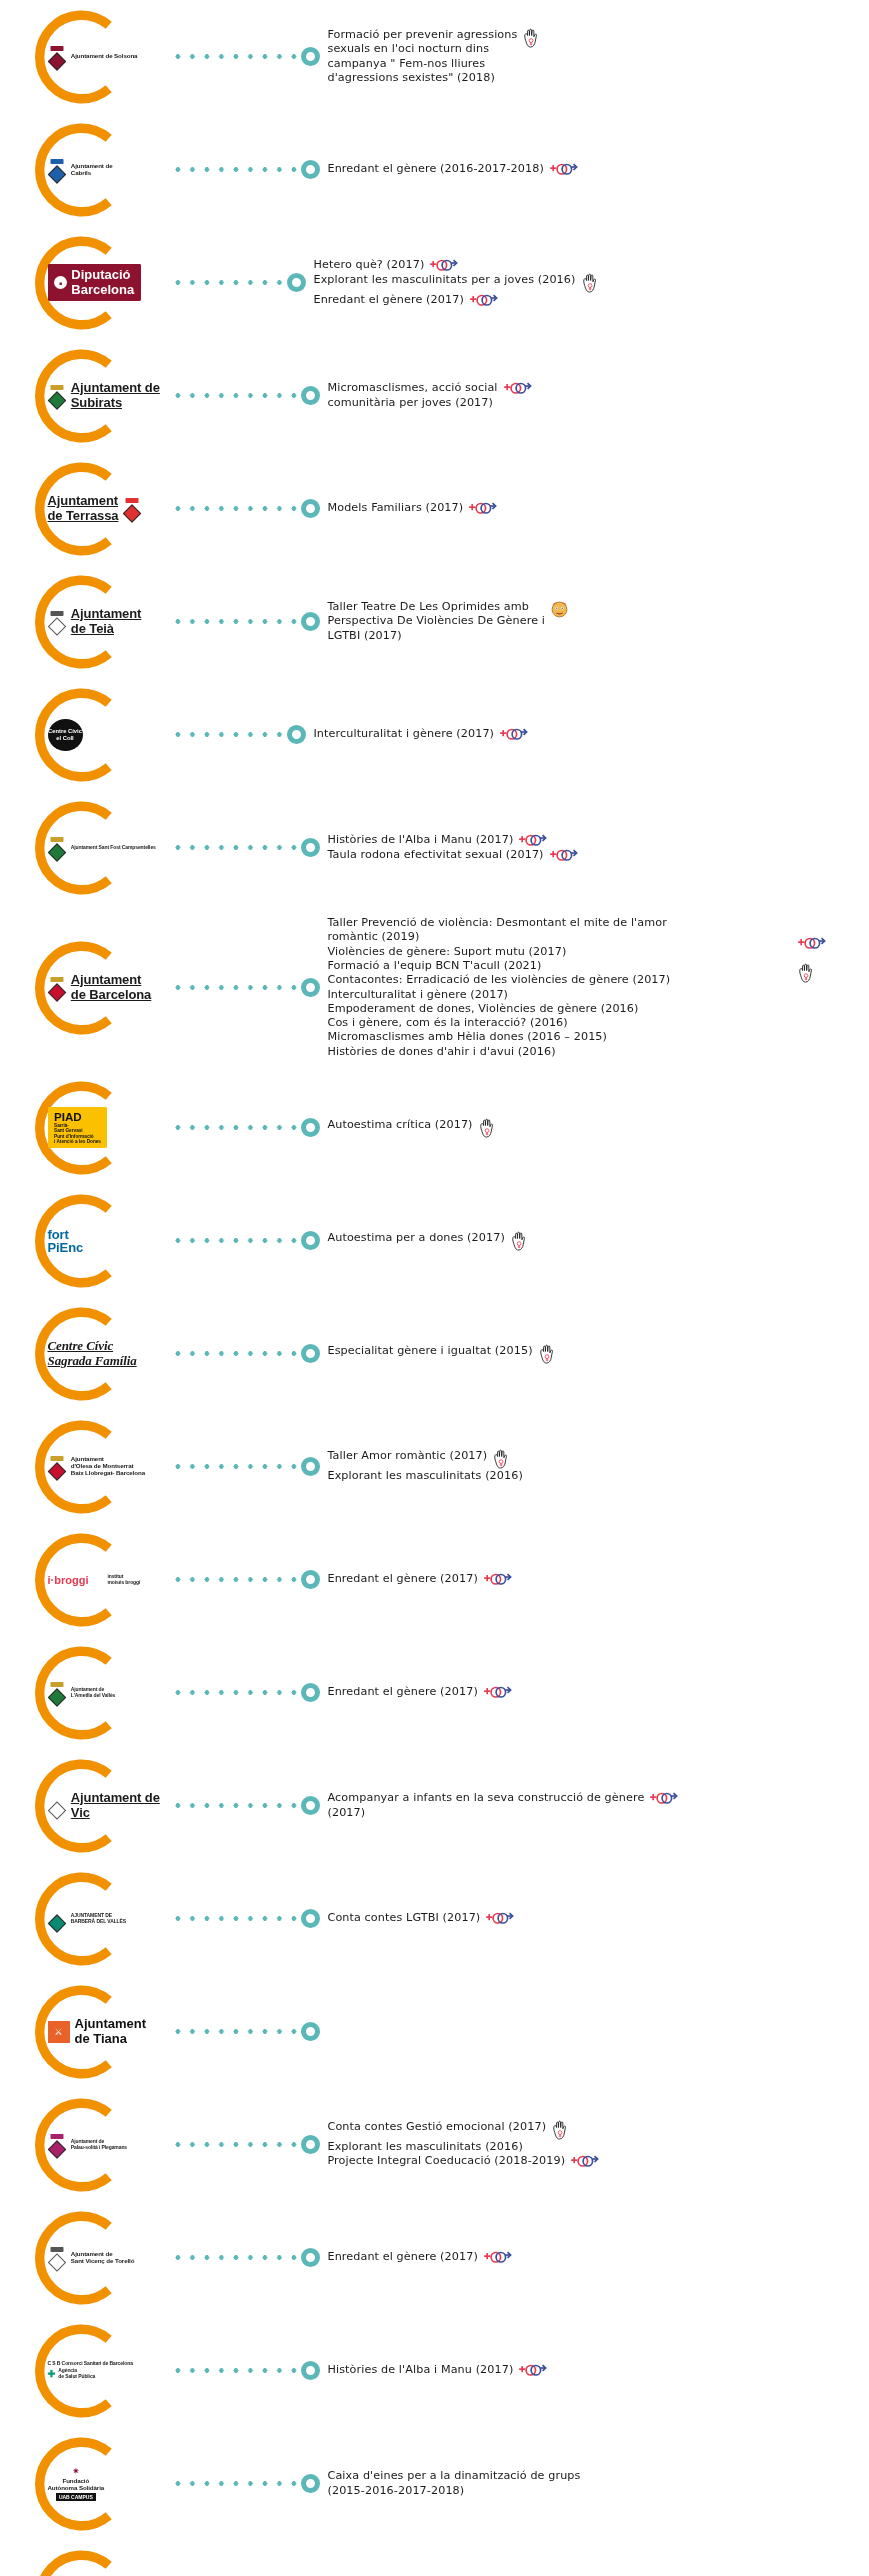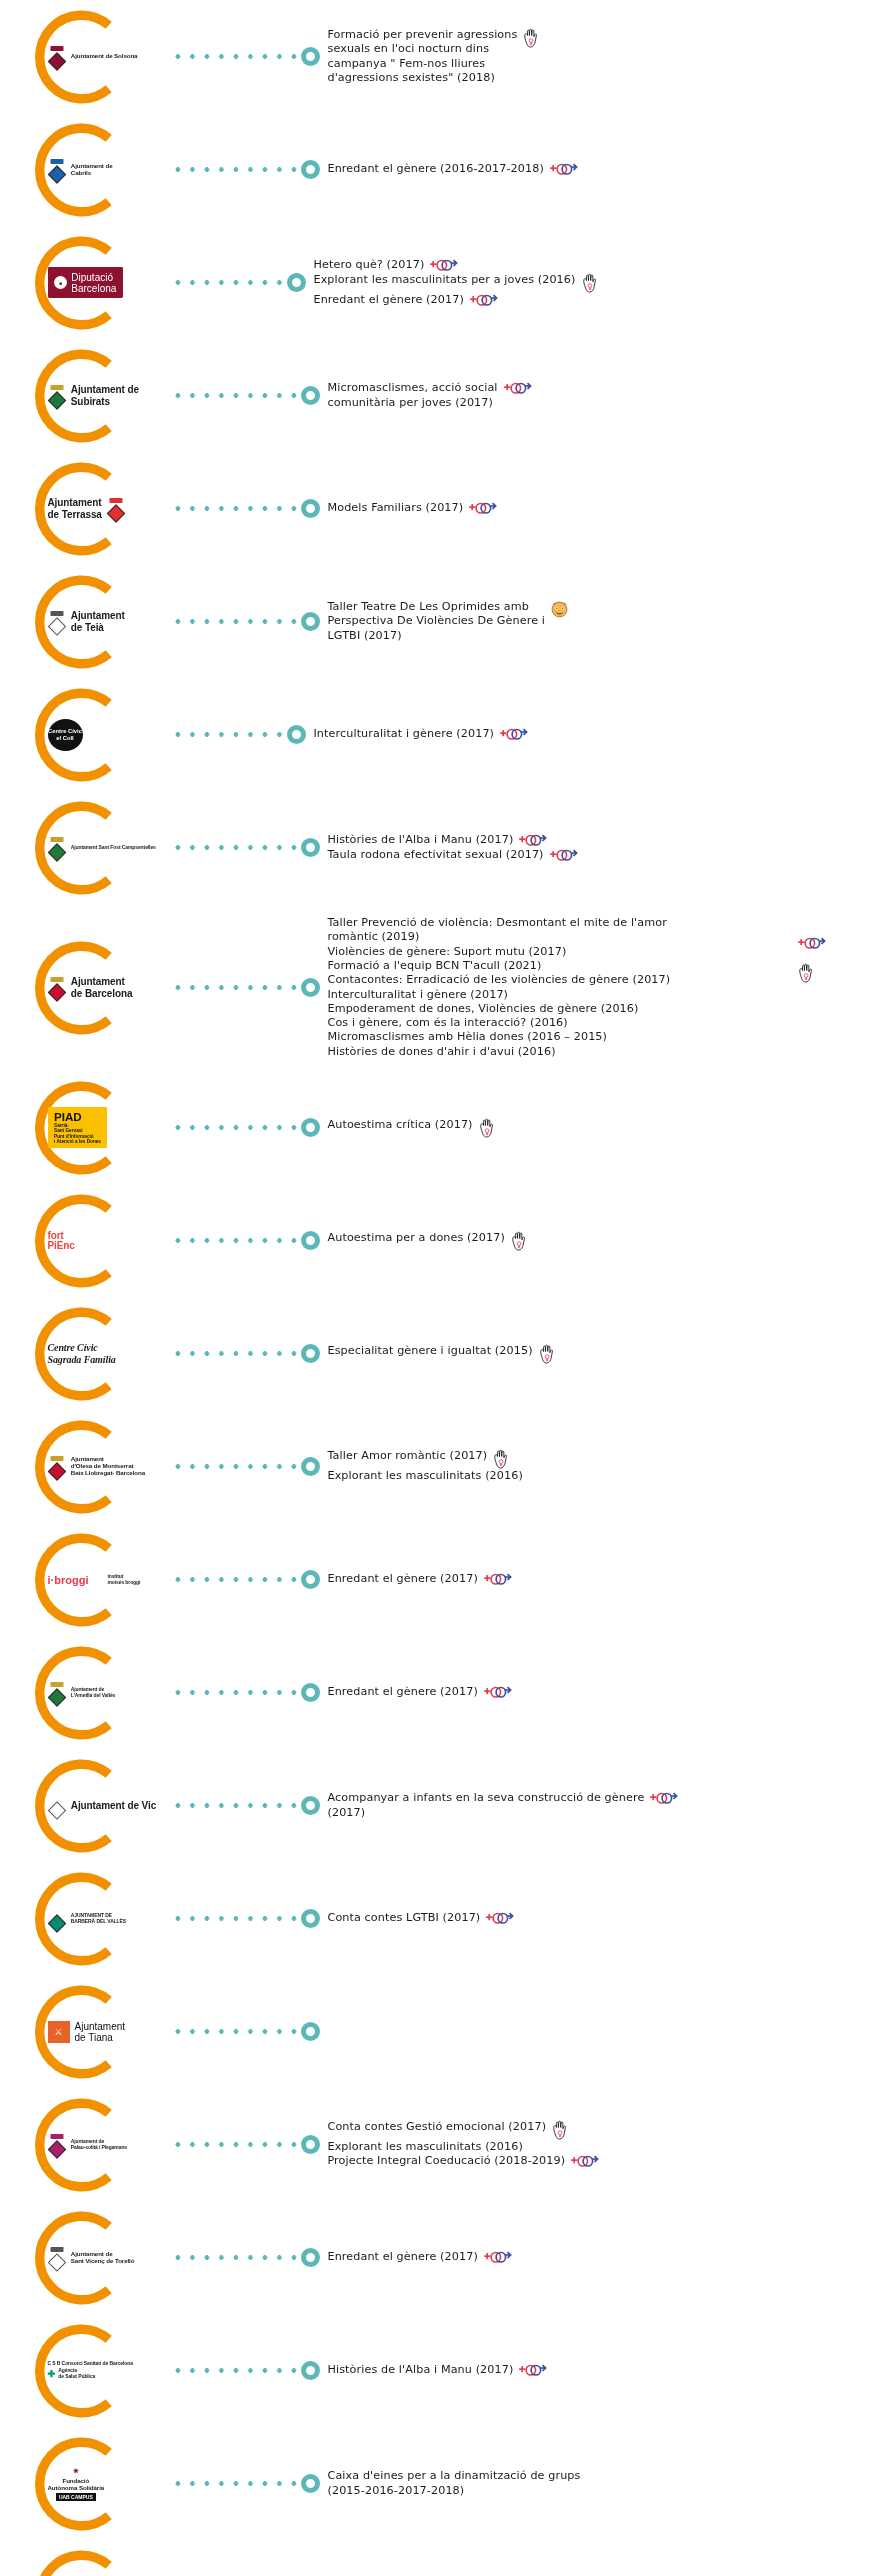--- a/index.html
+++ b/index.html
@@ -50,21 +50,21 @@
   }
   .logo-text {
     font-size:8px;
     line-height:1.12;
     font-weight:bold;
     letter-spacing:-0.1px;
     white-space:pre-line;
   }
   .logo-text.small { font-size:6.2px; }
   .logo-text.tiny  { font-size:5px; }
-  .logo-text.med   { font-size:10px; }
+  .logo-text.med   { font-size:13px;text-decoration:underline; }
   .logo-text.big   { font-size:11px; }
 
   
   .crest {
     width:19px; height:22px;
     position:relative;
     flex:0 0 auto;
   }
   .crest .crown {
     position:absolute; top:0; left:50%;
@@ -78,21 +78,21 @@
     width:13px; height:13px;
     border:1.1px solid #2a2a2a;
   }
   .crest.plain .shield { border-color:#555; }
 
   .boxlogo {
     padding:4.3px 6.5px;
     display:flex; align-items:center; gap:4.3px;
     border-radius:1.4px;
   }
-  .boxlogo .bl-text { font-size:10px; font-weight:normal; line-height:1.1; white-space:pre-line; }
+  .boxlogo .bl-text { font-size:13px; font-weight:bold; line-height:1.1; white-space:pre-line; }
   .round-seal {
     width:13px;height:13px;border-radius:50%;
     background:#fff;display:flex;align-items:center;justify-content:center;
     font-size:5px;color:#8c1230;flex:0 0 auto;
   }
 
   
   .dots {
     flex:0 0 auto;
     height:7.2px;
@@ -525,21 +525,21 @@
       </div>
     </div>
     <div class="row" style="min-height:113px">
       <div class="arc-wrap">
         <span class="arc">
           <svg width="98" height="98" viewBox="0 0 136 136">
             <path d="M 112 24 A 58 58 0 1 0 112 112" fill="none" stroke="#F29100" stroke-width="13" stroke-linecap="butt"></path>
           </svg>
         </span>
         <span class="logo">
-          <span class="logo-text big" style="color:#ef4444;font-size:10px;line-height:1">fort
+          <span class="logo-text big" style="color:#0369a1;font-size:13px;line-height:1">fort
 PiEnc</span>
         </span>
       </div>
       <div class="dots" style="width:123px"></div>
       <div class="node"></div>
       <div class="items">
         <div class="item"><span class="item-text">Autoestima per a dones (2017)</span><span class="icon-hand"><svg viewBox="0 0 26 32" width="17.4" height="20">
               <path d="M5 20 C3 15 3 10 5 9 C6.6 8.4 7.6 10 8 12 L8 5 C8 3 10.6 3 10.8 5 L11 12 L11.4 3.4 C11.6 1.3 14.2 1.4 14.3 3.4 L14.6 12 L15.2 4.6 C15.4 2.6 18 2.7 18 4.8 L18.1 14 L19.6 10.6 C20.4 8.8 22.6 9.6 22.2 11.6 L20.4 21 C19.6 26.4 17 30.5 12.6 30.5 C8.6 30.5 6.6 26 5 20 Z" fill="#fff" stroke="#1b1b1b" stroke-width="1.4"></path>
               <g stroke="#E8384F" stroke-width="1.3" fill="none">
                 <circle cx="13.6" cy="20.2" r="3"></circle>

